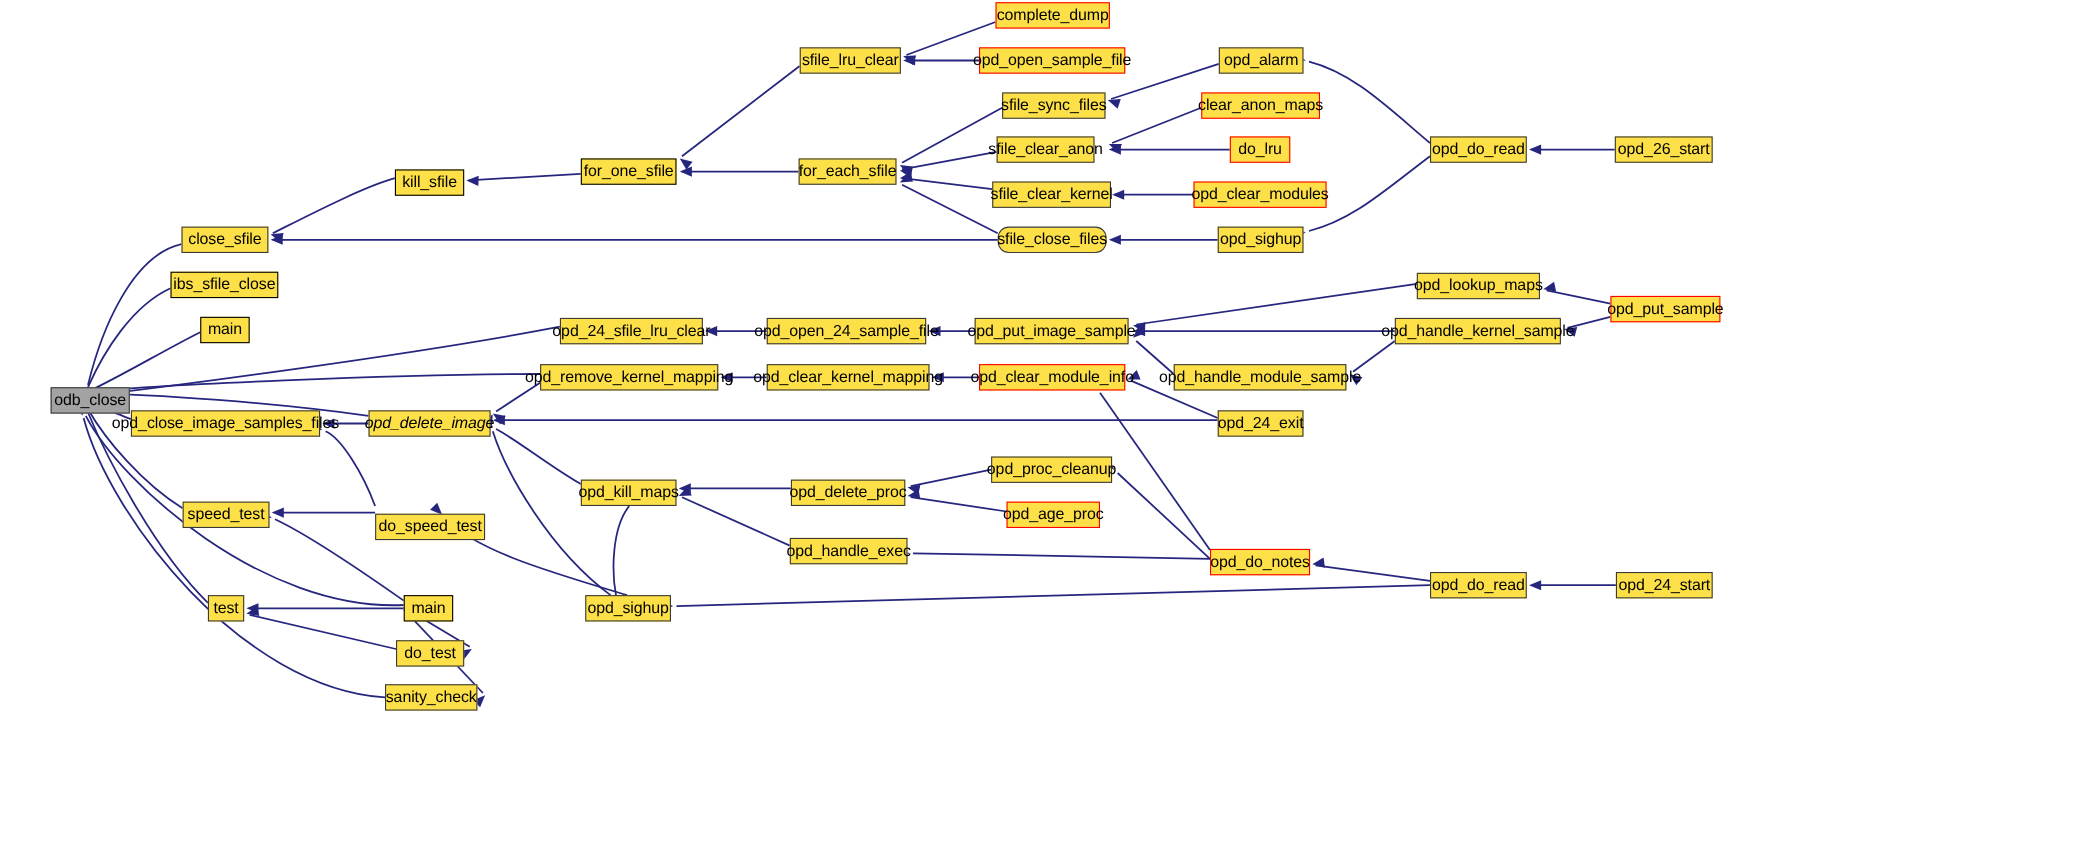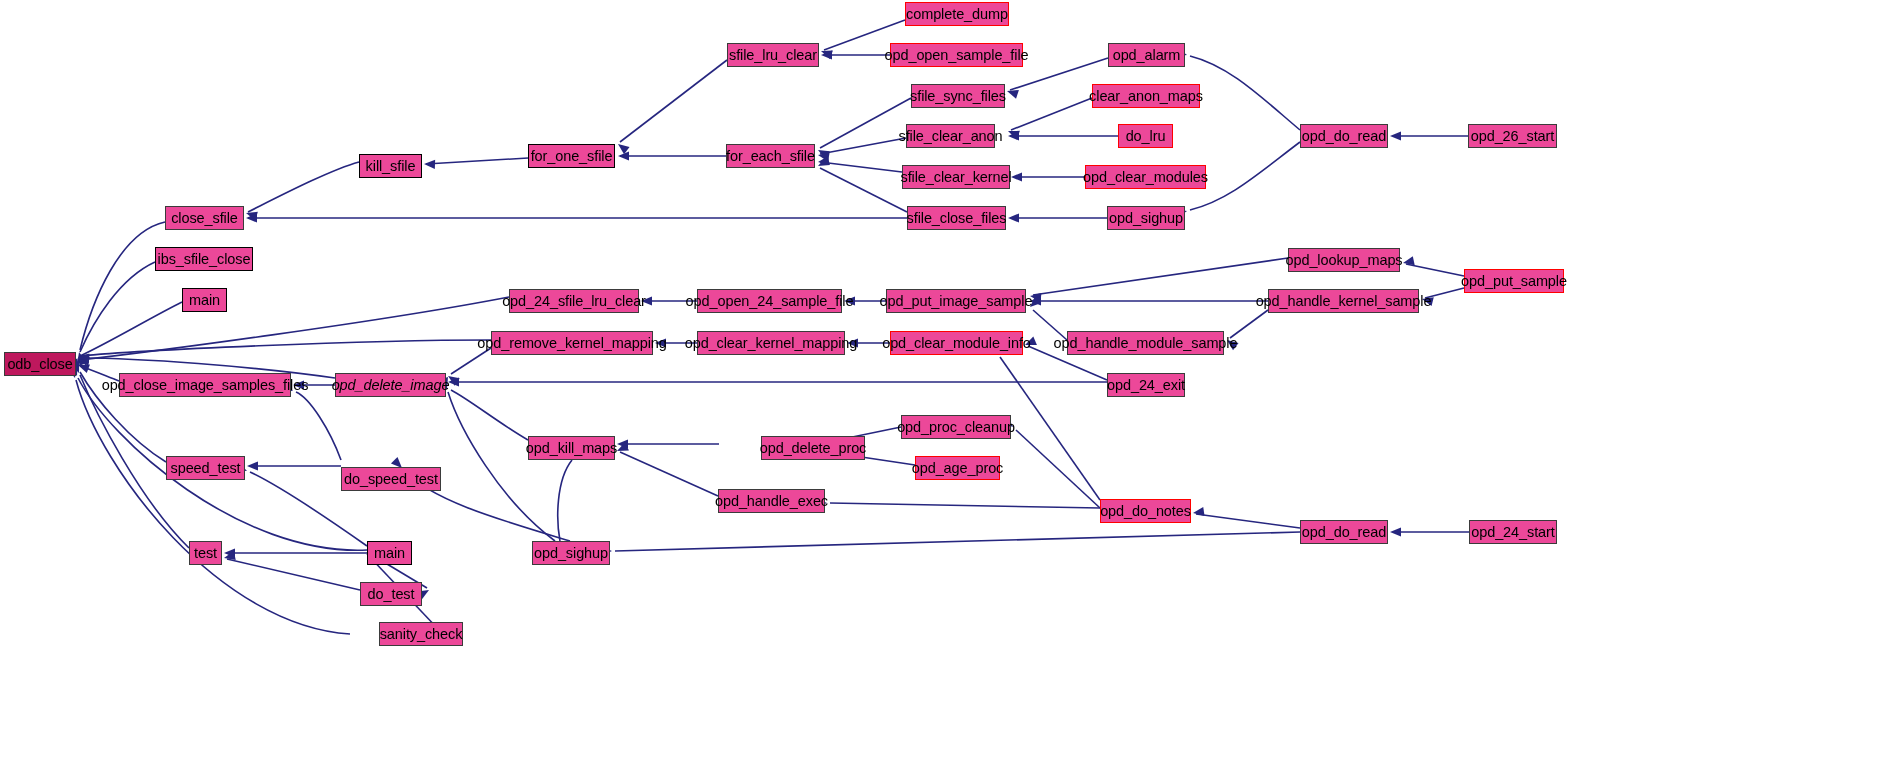--- a/index.html
+++ b/index.html
@@ -34,38 +34,39 @@
   .arrow-head {
     fill: #26267f;
     stroke: none;
   }
   .node-box {
     position: absolute;
     box-sizing: border-box;
     display: flex;
     align-items: center;
     justify-content: center;
-    background: #ec4899;
+    background: #fde047;
     border: 1px solid #000000;
     font-family: "Liberation Sans", sans-serif;
     font-size: 14.5px;
     color: #000000;
     white-space: nowrap;
     line-height: 1;
     letter-spacing: -0.1px;
   }
   .node-box.red {
     border: 1.6px solid #ff0000;
   }
   .node-box.thick {
     border: 1.6px solid #3b3b3b;
   }
   .node-box.current {
-    background: #be185d;
+    background: #a3a3a3;
     border: 1.6px solid #3b3b3b;
+    margin-left: 42px;
   }
   .node-label {
     pointer-events: none;
   }
 </style>
 </head>
 <body>
 
 <div id="graph-root">
   <svg id="graph-svg" viewBox="0 0 1888 783" preserveAspectRatio="none" xmlns="http://www.w3.org/2000/svg">
@@ -214,21 +215,21 @@
       </div>
       <div class="node-box thick" style="left: 119px; top: 373px; width: 172px; height: 24px;">
         <span class="node-label">opd_close_image_samples_files</span>
       </div>
       <div class="node-box thick" style="left: 166px; top: 456px; width: 79px; height: 24px;">
         <span class="node-label">speed_test</span>
       </div>
       <div class="node-box thick" style="left: 189px; top: 541px; width: 33px; height: 24px;">
         <span class="node-label">test</span>
       </div>
-      <div class="node-box thick" style="left: 350px; top: 622px; width: 84px; height: 24px; margin-left: 29px;">
+      <div class="node-box thick" style="left: 350px; top: 622px; width: 84px; height: 24px;">
         <span class="node-label">sanity_check</span>
       </div>
       <div class="node-box thick" style="left: 360px; top: 582px; width: 62px; height: 24px;">
         <span class="node-label">do_test</span>
       </div>
       <div class="node-box" style="left: 367px; top: 541px; width: 45px; height: 24px;">
         <span class="node-label">main</span>
       </div>
       <div class="node-box thick" style="left: 341px; top: 456px; width: 100px; height: 24px; margin-top: 11px;">
         <span class="node-label">do_speed_test</span>
@@ -253,21 +254,21 @@
       </div>
       <div class="node-box thick" style="left: 911px; top: 84px; width: 94px; height: 24px;">
         <span class="node-label">sfile_sync_files</span>
       </div>
       <div class="node-box thick" style="left: 906px; top: 124px; width: 89px; height: 24px;">
         <span class="node-label">sfile_clear_anon</span>
       </div>
       <div class="node-box thick" style="left: 902px; top: 165px; width: 108px; height: 24px;">
         <span class="node-label">sfile_clear_kernel</span>
       </div>
-      <div class="node-box thick" style="left: 907px; top: 206px; width: 99px; height: 24px;">
+      <div class="node-box thick" style="left: 907px; top: 206px; width: 99px; height: 24px; border-radius: 10px;">
         <span class="node-label">sfile_close_files</span>
       </div>
       <div class="node-box thick" style="left: 1108px; top: 43px; width: 77px; height: 24px;">
         <span class="node-label">opd_alarm</span>
       </div>
       <div class="node-box red" style="left: 1092px; top: 84px; width: 108px; height: 24px;">
         <span class="node-label">clear_anon_maps</span>
       </div>
       <div class="node-box red" style="left: 1118px; top: 124px; width: 55px; height: 24px;">
         <span class="node-label">do_lru</span>
@@ -316,21 +317,21 @@
       </div>
       <div class="node-box thick" style="left: 335px; top: 373px; width: 111px; height: 24px; font-style: italic;">
         <span class="node-label">opd_delete_image</span>
       </div>
       <div class="node-box thick" style="left: 1107px; top: 373px; width: 78px; height: 24px;">
         <span class="node-label">opd_24_exit</span>
       </div>
       <div class="node-box thick" style="left: 528px; top: 436px; width: 87px; height: 24px;">
         <span class="node-label">opd_kill_maps</span>
       </div>
-      <div class="node-box thick" style="left: 719px; top: 436px; width: 104px; height: 24px; margin-left: 42px;">
+      <div class="node-box thick" style="left: 719px; top: 436px; width: 104px; height: 24px;">
         <span class="node-label">opd_delete_proc</span>
       </div>
       <div class="node-box thick" style="left: 901px; top: 415px; width: 110px; height: 24px;">
         <span class="node-label">opd_proc_cleanup</span>
       </div>
       <div class="node-box red" style="left: 915px; top: 456px; width: 85px; height: 24px;">
         <span class="node-label">opd_age_proc</span>
       </div>
       <div class="node-box thick" style="left: 718px; top: 489px; width: 107px; height: 24px;">
         <span class="node-label">opd_handle_exec</span>

